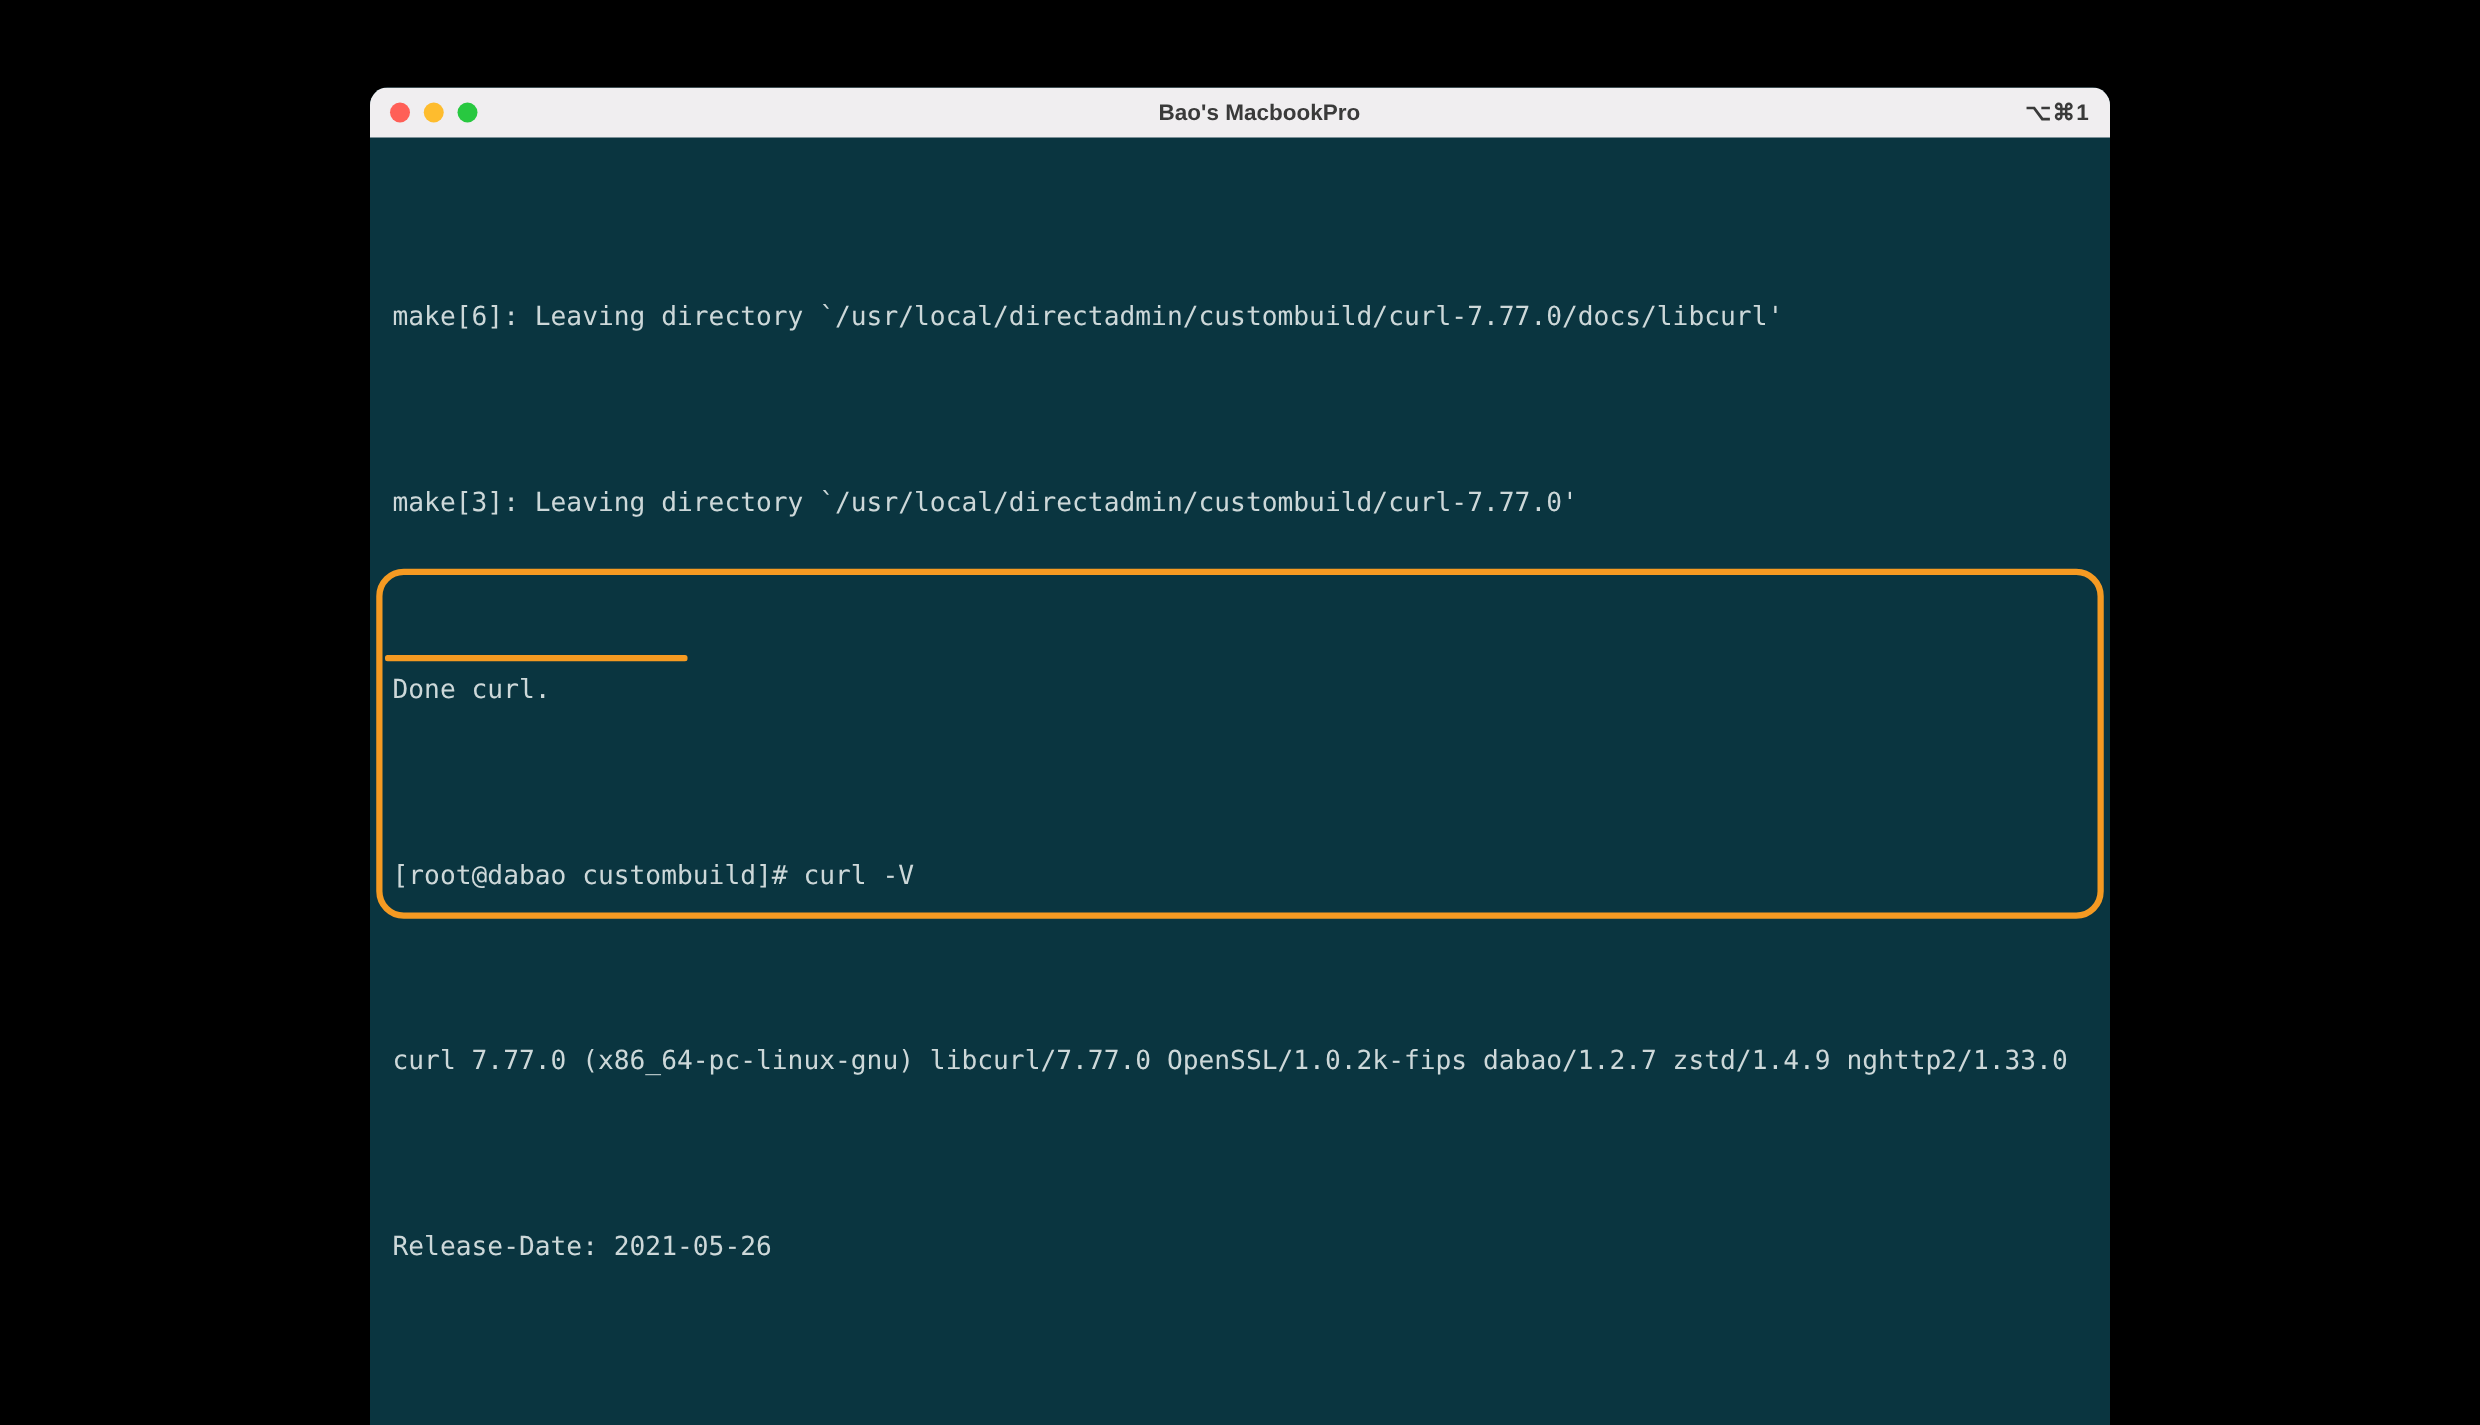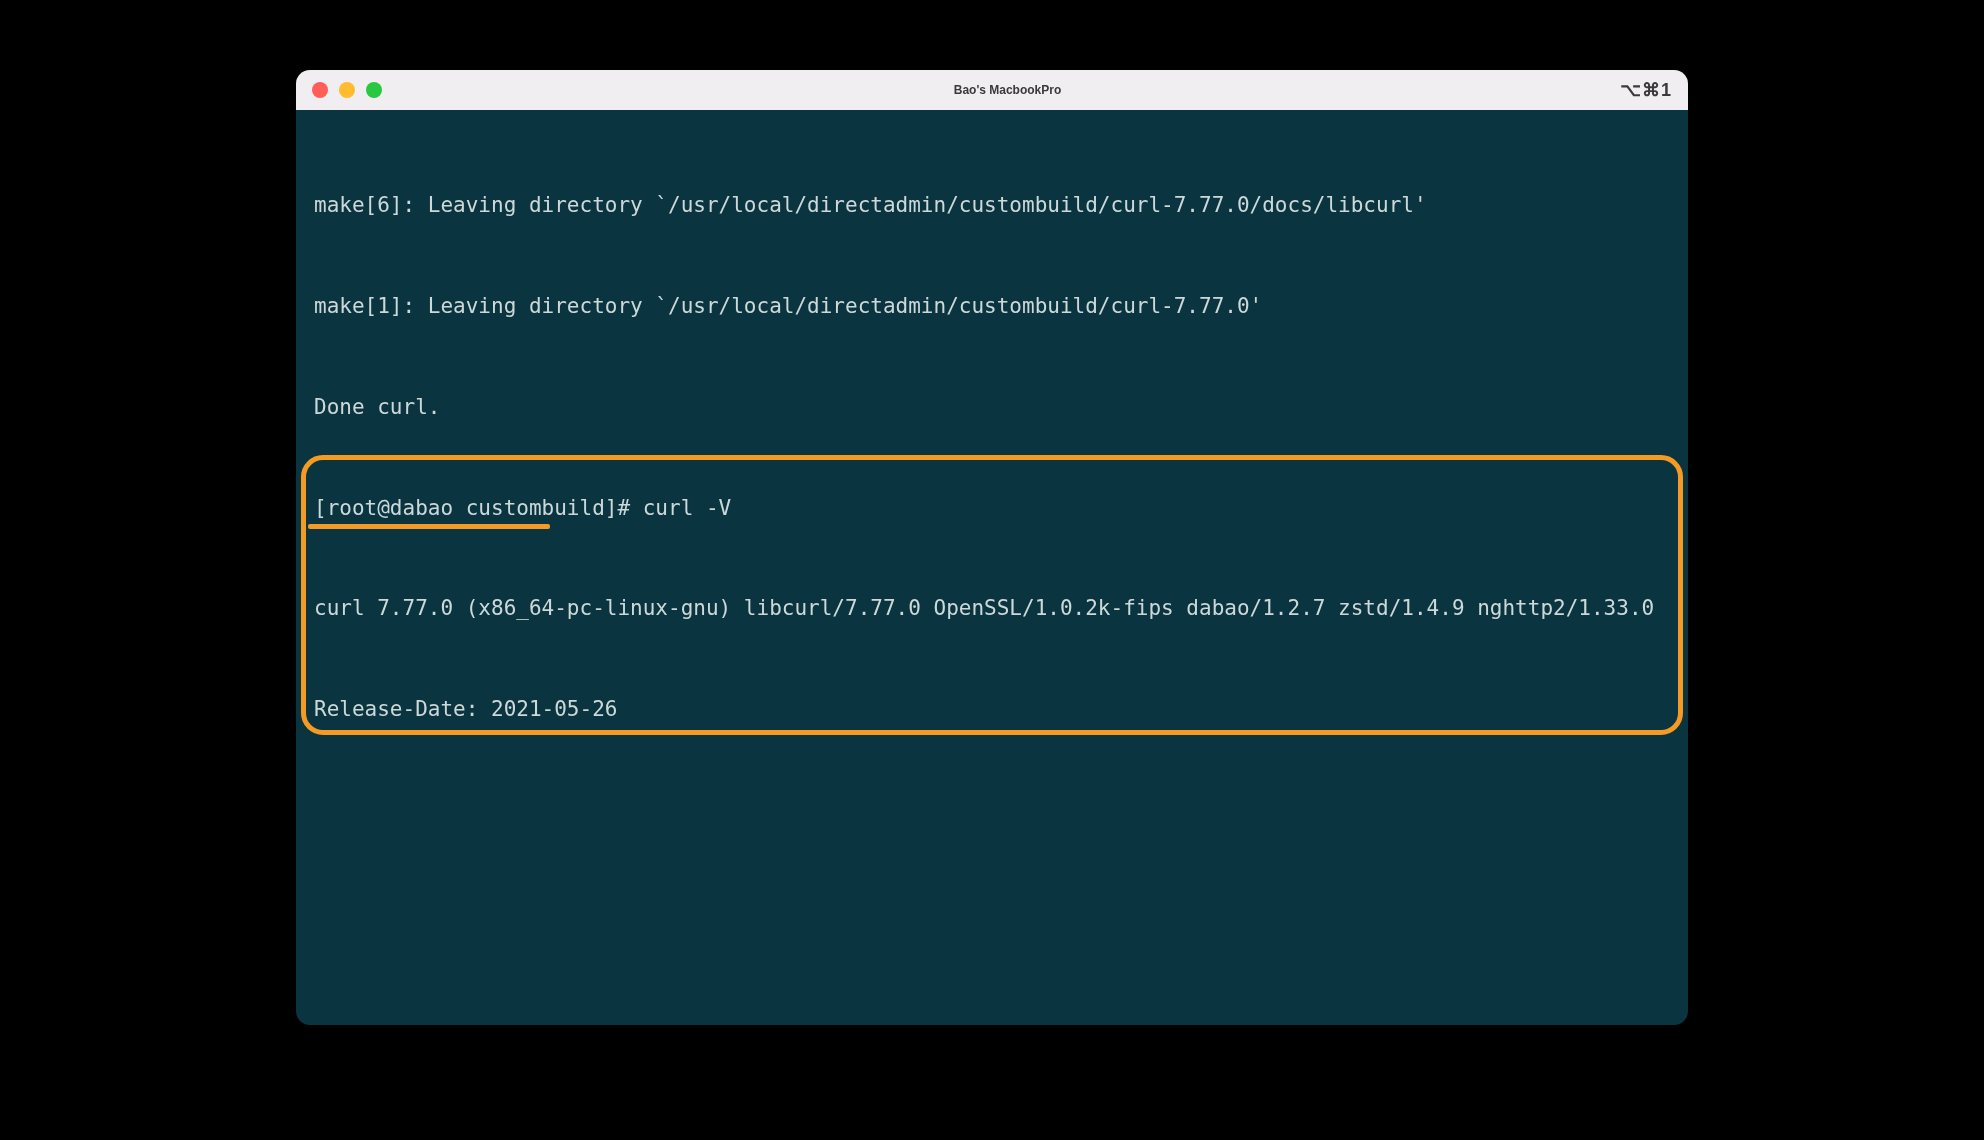--- a/index.html
+++ b/index.html
@@ -41,21 +41,21 @@
     }
     .tl-close { background: #ff5f57; }
     .tl-min   { background: #febc2e; }
     .tl-max   { background: #28c840; }
     .title {
       position: absolute;
       left: 0; right: 0;
       text-align: center;
       font-family: -apple-system, BlinkMacSystemFont, "Segoe UI", sans-serif;
       font-weight: 700;
-      font-size: 12px;
+      font-size: 18px;
       color: #3a3a3a;
       pointer-events: none;
       padding-left: 31px;
     }
     .shortcut {
       margin-left: auto;
       font-family: -apple-system, BlinkMacSystemFont, "Segoe UI", sans-serif;
       font-size: 18px;
       font-weight: 600;
       color: #3a3a3a;
@@ -63,21 +63,21 @@
     }
     .terminal-body {
       padding: 12px 18px 30px 18px;
       color: #cdd8d9;
       font-size: 21px;
       line-height: 1.6;
       white-space: pre-wrap;
       word-break: break-all;
       position: relative;
     }
-    .line { display: block; }
+    .line { display: block; margin-top: 48px; }
     .highlight-box {
       position: absolute;
       border: 5px solid #f59a22;
       border-radius: 22px;
       left: 5px;
       right: 5px;
       pointer-events: none;
     }
     .underline-orange {
       position: absolute;
@@ -95,21 +95,21 @@
       <div class="tl tl-close"></div>
       <div class="tl tl-min"></div>
       <div class="tl tl-max"></div>
     </div>
     <div class="title">Bao's MacbookPro</div>
     <div class="shortcut">⌥⌘1</div>
   </div>
 
   <div class="terminal-body">
     <span class="line">make[6]: Leaving directory `/usr/local/directadmin/custombuild/curl-7.77.0/docs/libcurl'</span>
-    <span class="line">make[1]: Leaving directory `/usr/local/directadmin/custombuild/curl-7.77.0'</span>
+    <span class="line">make[3]: Leaving directory `/usr/local/directadmin/custombuild/curl-7.77.0'</span>
     <span class="line">Done curl.</span>
     <span class="line">[root@dabao custombuild]# curl -V</span>
     <span class="line">curl 7.77.0 (x86_64-pc-linux-gnu) libcurl/7.77.0 OpenSSL/1.0.2k-fips dabao/1.2.7 zstd/1.4.9 nghttp2/1.33.0</span>
     <span class="line">Release-Date: 2021-05-26</span>
     
     
     
 
     <div class="highlight-box" style="top:345px; height:280px;"></div>
     <div class="underline-orange" style="top:414px; left:12px; width:242px;"></div>

